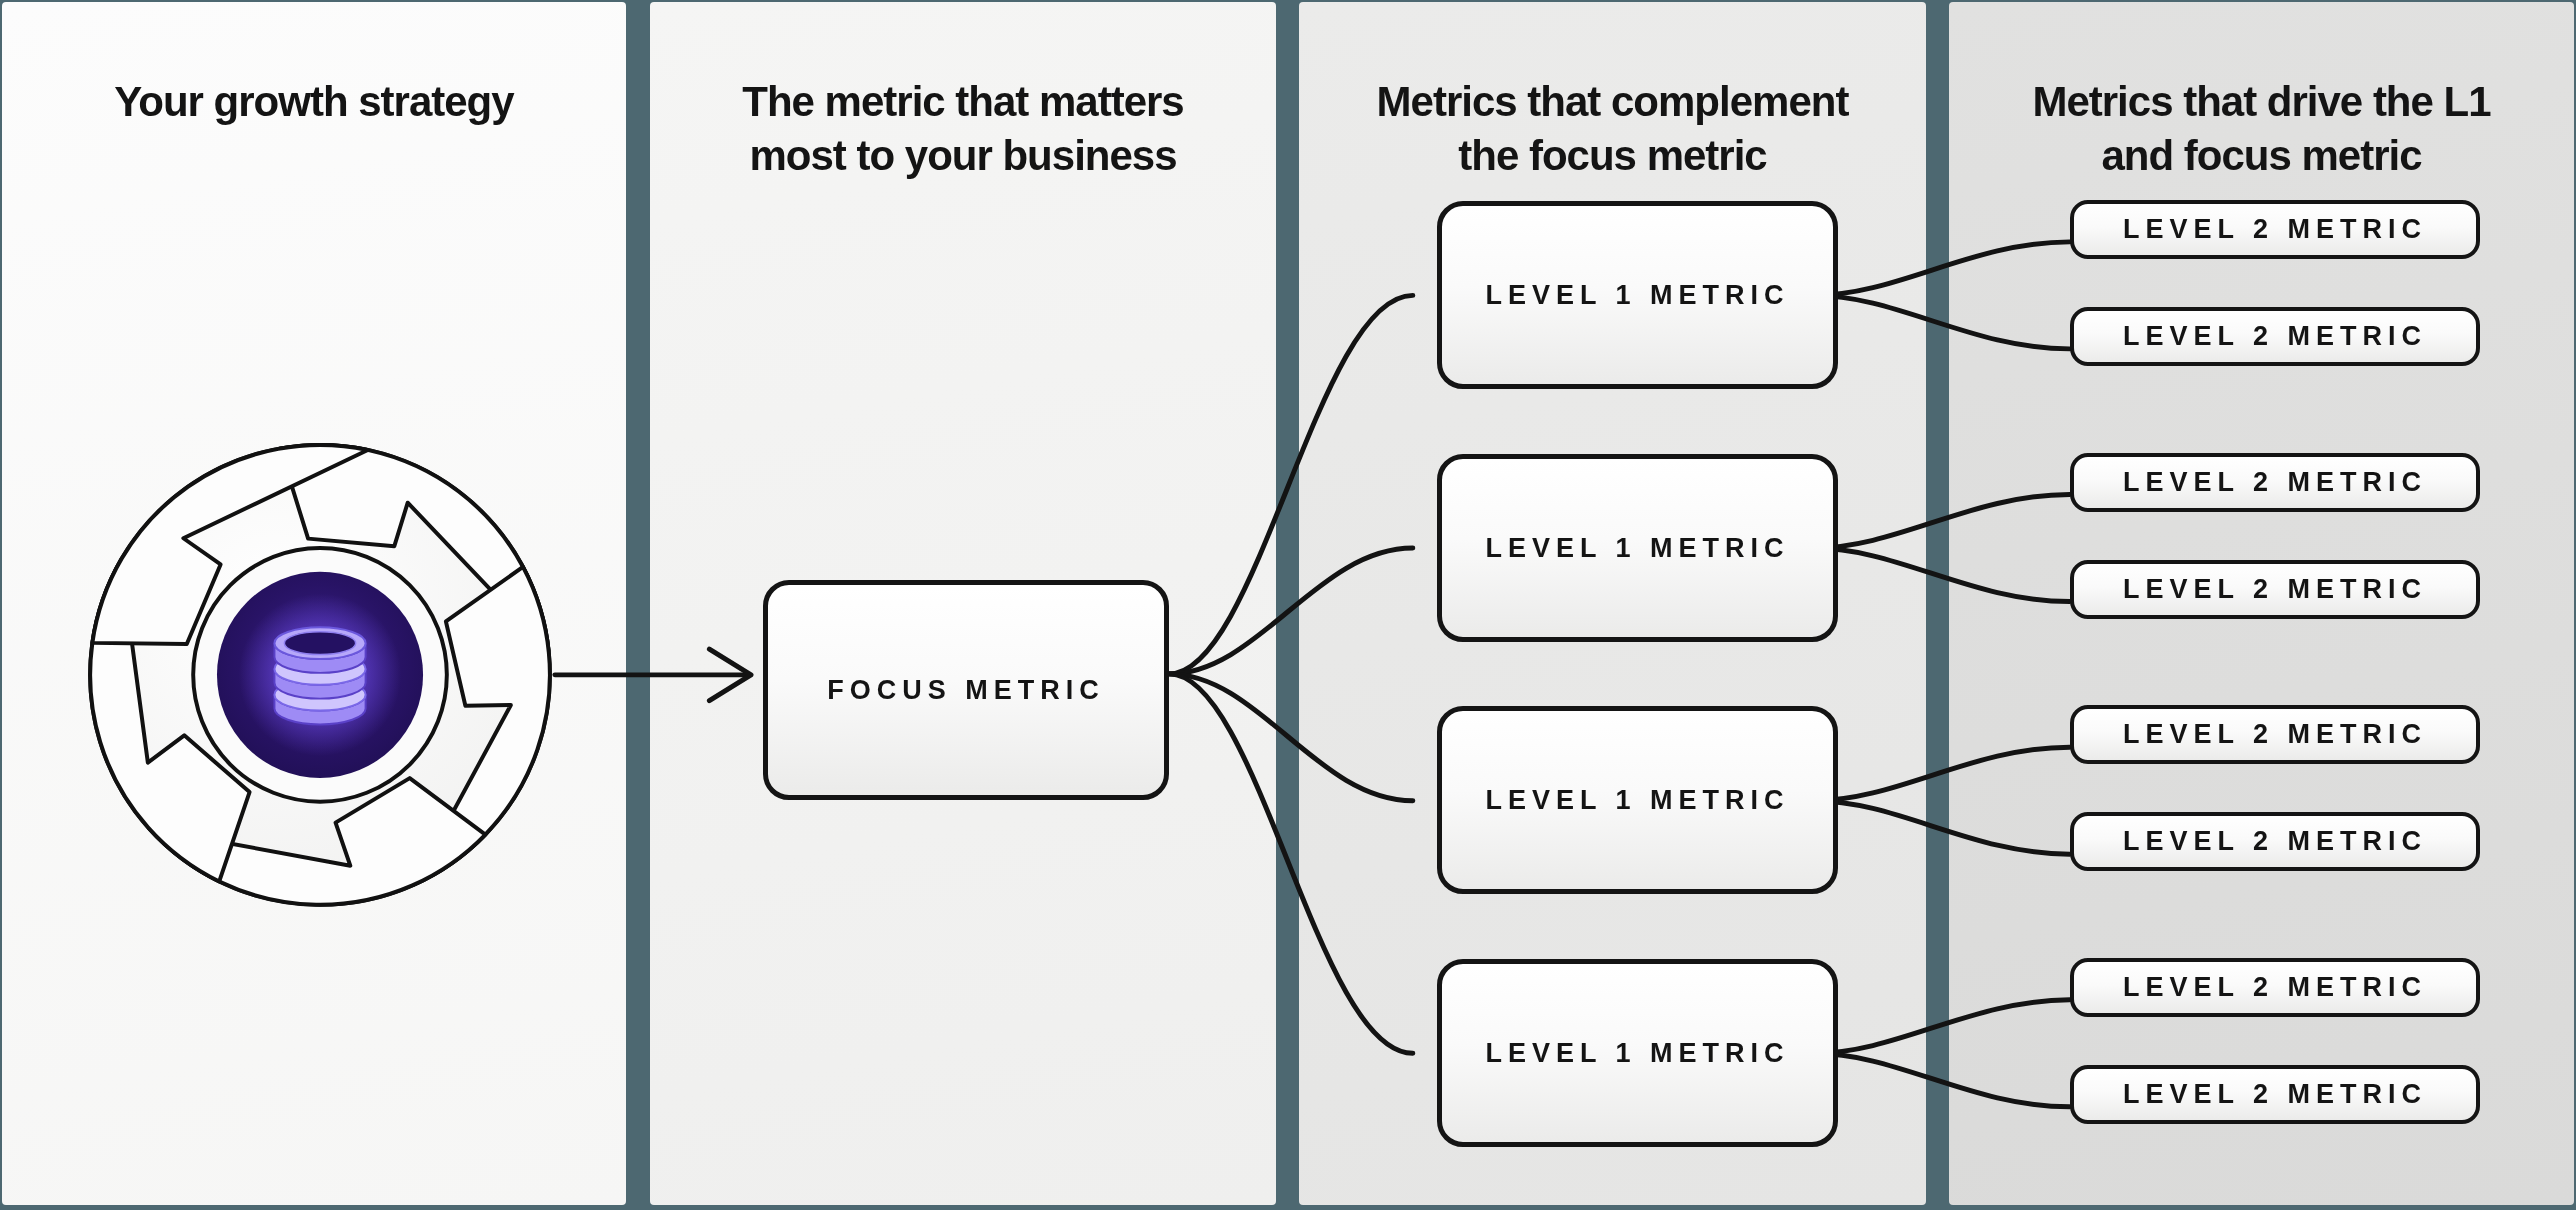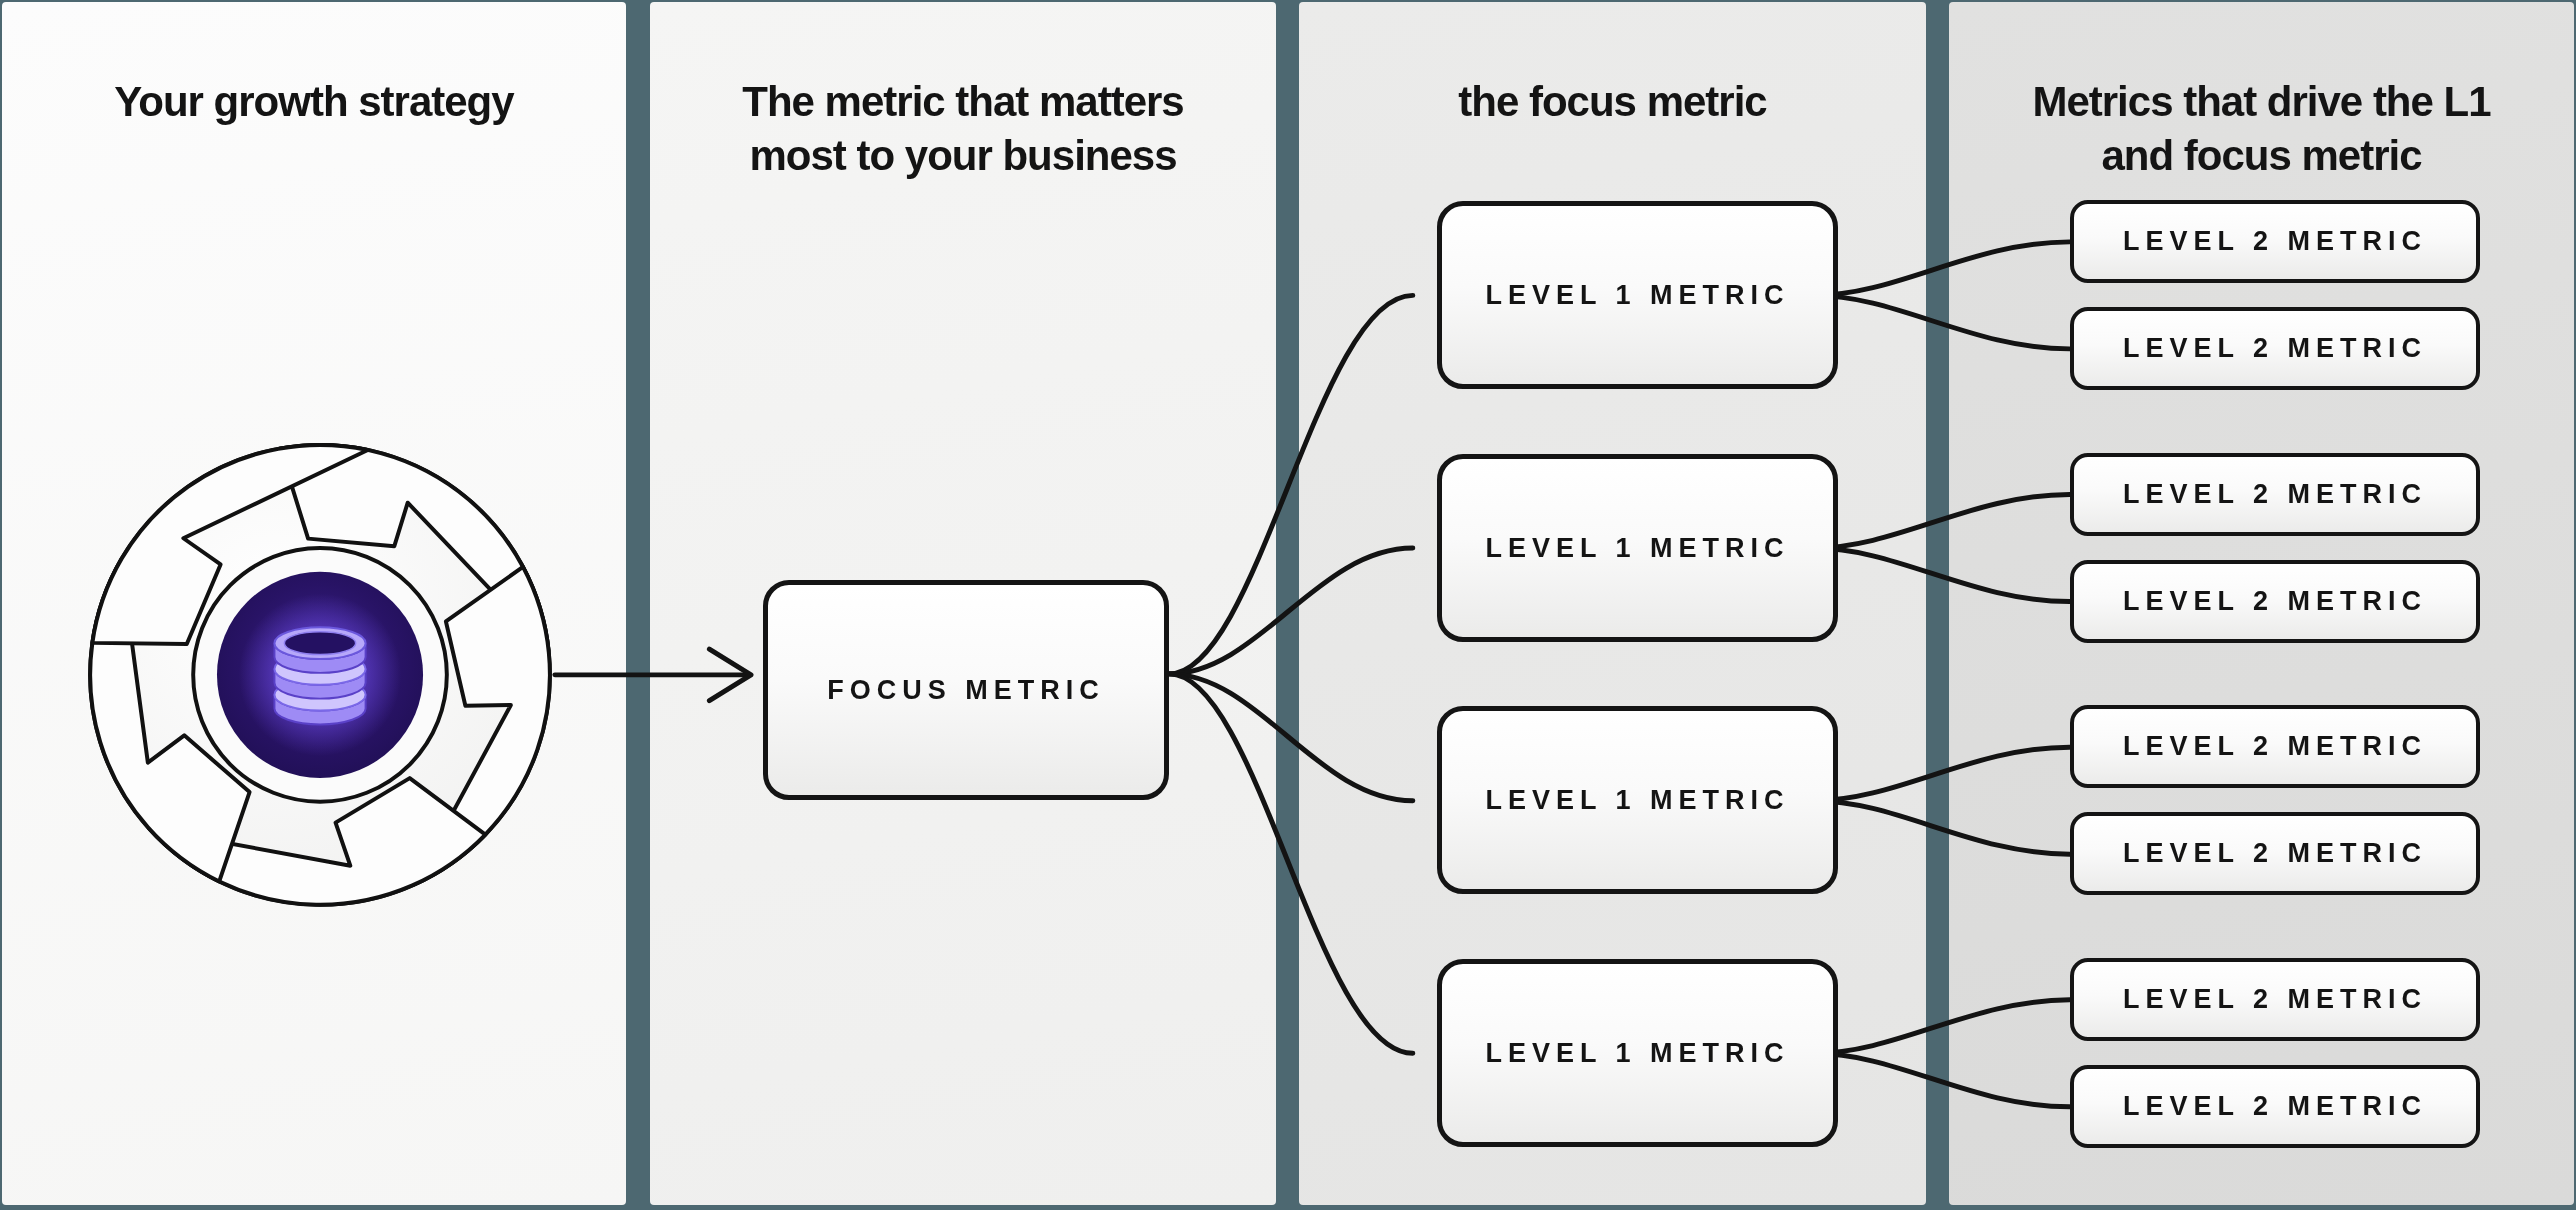--- a/index.html
+++ b/index.html
@@ -35,21 +35,21 @@
     background:linear-gradient(180deg,#ffffff 0%,#fafafa 45%,#ebebea 100%);
     border:5px solid #141414;border-radius:26px;
     box-sizing:border-box;
     color:#141414;font-weight:700;font-size:27px;letter-spacing:6px;
     white-space:nowrap;
   }
   .box-focus{left:763px;top:580px;width:406px;height:220px;text-align:center;}
   .box-l1{left:1413px;width:401px;height:188px;margin-left:24px;}
   .l1-0{top:201px;} .l1-1{top:454px;} .l1-2{top:706px;} .l1-3{top:959px;}
   .box-l2{
-    left:2070px;width:410px;height:83px;
+    left:2070px;width:410px;height:59px;
     border-width:4px;border-radius:18px;font-size:27px;
   }
   .l2-0{top:200px;} .l2-1{top:307px;}
   .l2-2{top:453px;} .l2-3{top:560px;}
   .l2-4{top:705px;} .l2-5{top:812px;}
   .l2-6{top:958px;} .l2-7{top:1065px;}
 </style>
 </head>
 <body>
 
@@ -61,20 +61,21 @@
     </div>
   </div>
   <div class="panel panel-2">
     <div class="panel-title">
       <div>The metric that matters</div>
       <div>most to your business</div>
     </div>
   </div>
   <div class="panel panel-3">
     <div class="panel-title">
+      <div>Metrics that complement</div>
       <div>the focus metric</div>
     </div>
   </div>
   <div class="panel panel-4">
     <div class="panel-title">
       <div>Metrics that drive the L1</div>
       <div>and focus metric</div>
     </div>
   </div>
 

